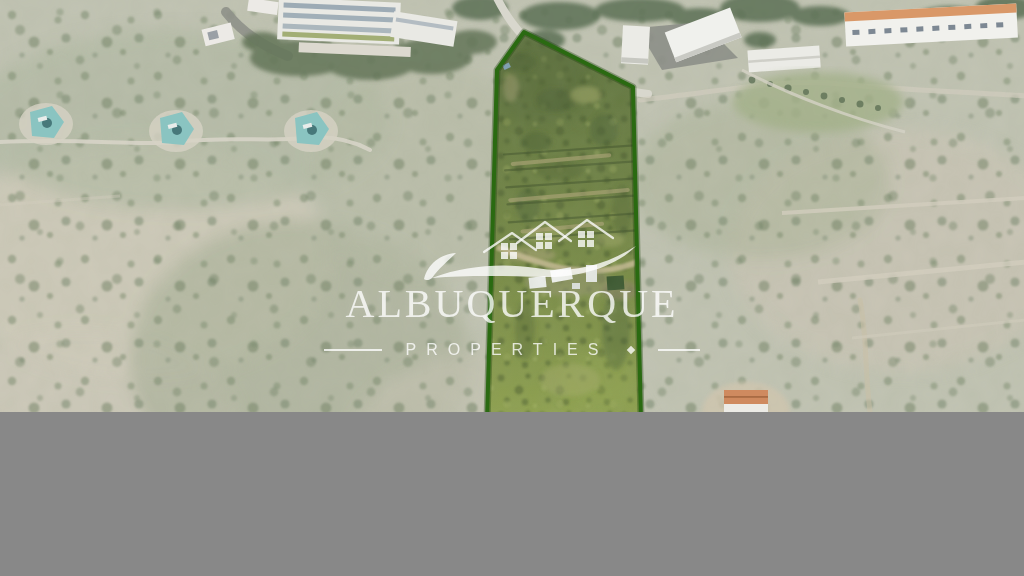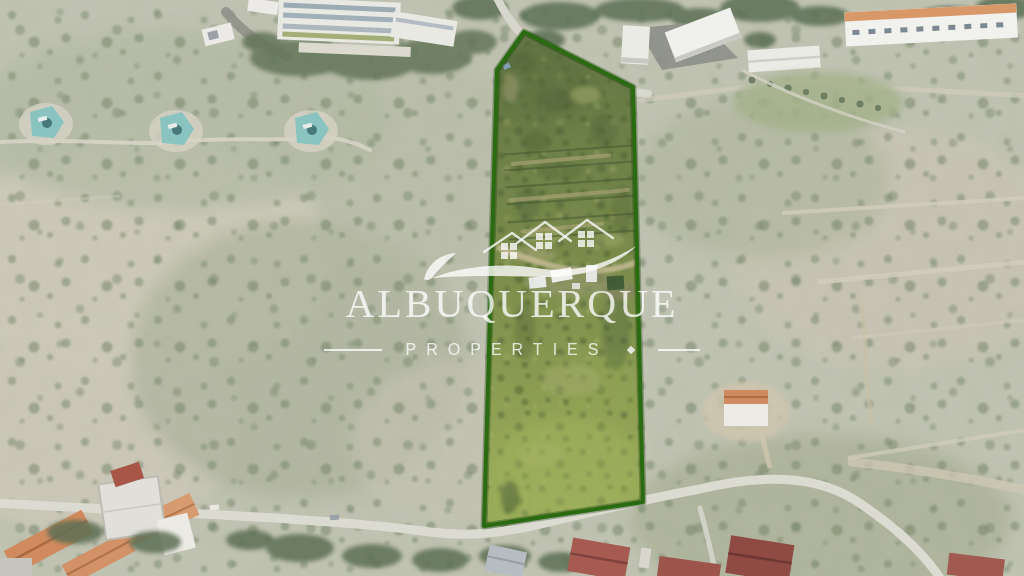--- a/index.html
+++ b/index.html
@@ -1,17 +1,17 @@
 <!DOCTYPE html>
 <html><head>
 <meta charset="utf-8">
 <style>
   html,body{margin:0;padding:0;background:#888;}
   .stage{
-    position:relative;width:1024px;height:576px;overflow:hidden;
+    position:relative;width:1024px;height:412px;overflow:hidden;
     background:#14532d;font-family:"Liberation Sans",sans-serif;
   }
   .photo-svg{position:absolute;left:0;top:0;width:1024px;height:576px;display:block;}
   
   .watermark{
     position:absolute;inset:0;color:rgba(255,255,255,0.78);
     pointer-events:none;
   }
   .logo{position:absolute;left:420px;top:205px;width:220px;height:90px;}
   .brand-name{

